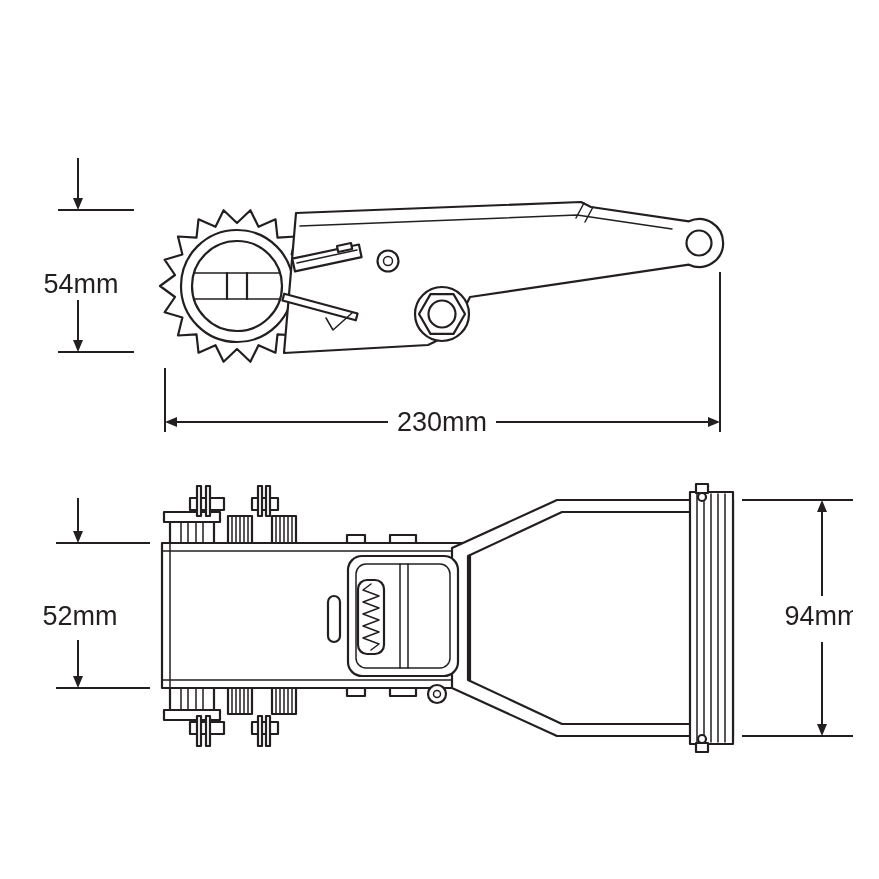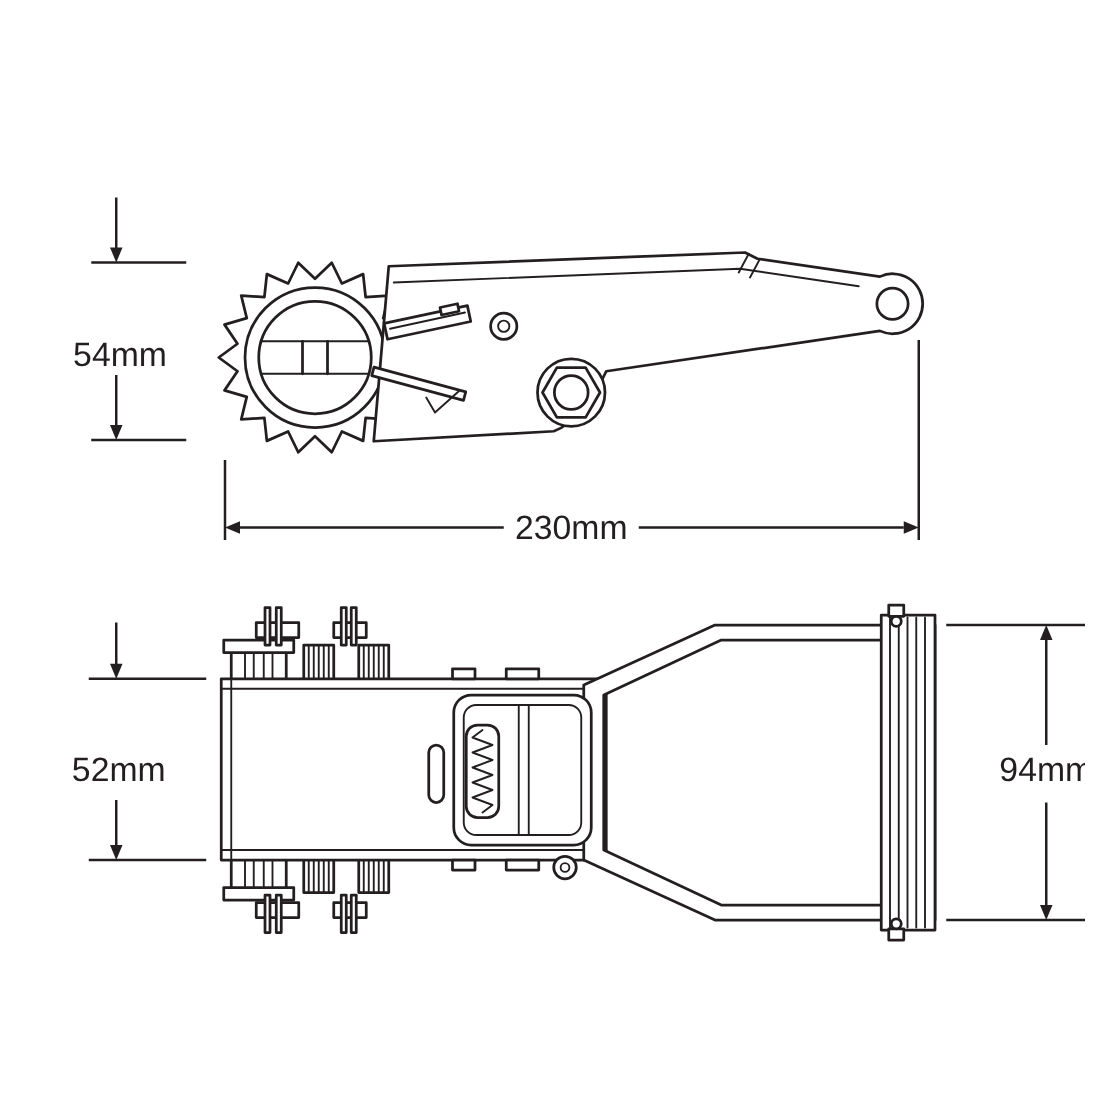--- a/index.html
+++ b/index.html
@@ -7,21 +7,20 @@
     padding: 0;
     background: #ffffff;
     font-family: "Liberation Sans", sans-serif;
   }
   #stage {
     position: relative;
     width: 853px;
     height: 879px;
     background: #ffffff;
     overflow: hidden;
-    padding-left: 15px;
   }
   svg { display: block; }
   
   .fw   { fill: #ffffff; stroke: #231f20; stroke-width: 2.2; stroke-linejoin: round; }
   .ln   { fill: none;    stroke: #231f20; stroke-width: 2.2; stroke-linejoin: round; stroke-linecap: round; }
   .thin { fill: none;    stroke: #231f20; stroke-width: 1.5; stroke-linejoin: round; stroke-linecap: round; }
   .dim  { fill: none;    stroke: #231f20; stroke-width: 2;   stroke-linecap: butt; }
   .arr  { fill: #231f20; stroke: none; }
   text.dimlabel {
     font-family: "Liberation Sans", sans-serif;

